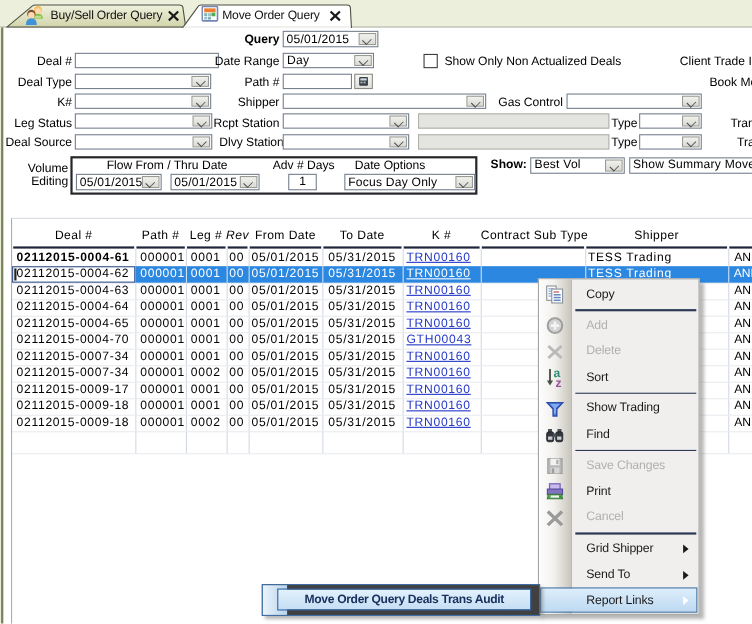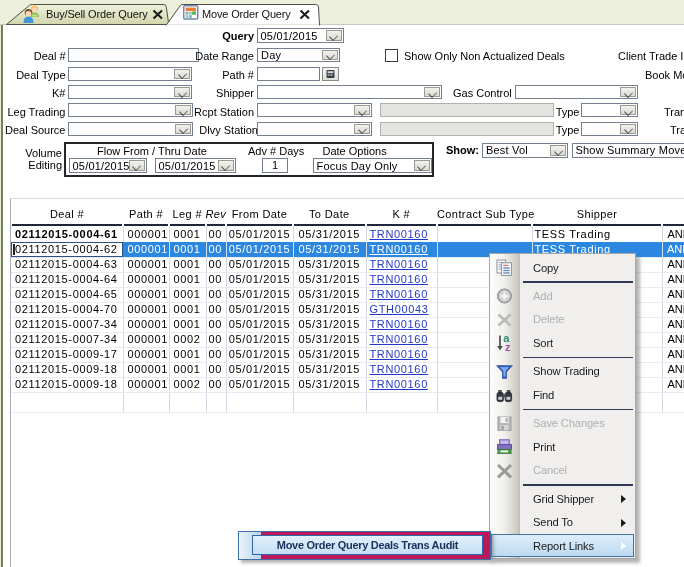--- a/index.html
+++ b/index.html
@@ -45,21 +45,21 @@
 .mtx { position:absolute; left:43px; top:5.5px; font-size:11.2px; line-height:12px; white-space:nowrap; letter-spacing:-0.15px; color:#1a1a1a; }
 .dis { color:#b0b0b0; }
 .msep { height:1.8px; background:#2e3a55; margin:1.6px 2px 1.6px 33px; }
 .micon { position:absolute; left:6px; top:3px; width:18px; height:18px; }
 .arrow { position:absolute; right:9px; top:8px; width:0; height:0;
   border-left:5px solid #1a1a1a; border-top:4px solid transparent; border-bottom:4px solid transparent; }
 #rl-hi { position:absolute; left:1px; right:1px; top:-0.5px; bottom:0.5px; border:1px solid #4272a8;
   background:linear-gradient(#ddeefb,#bdd9f1); }
 
 #submenu { position:absolute; left:238px; top:531px; width:253px; height:28.5px;
-  background:#be185d; border:1px solid #3d6ea5; box-shadow:3px 3px 3px rgba(110,110,110,0.5); }
+  background:#404040; border:1px solid #3d6ea5; box-shadow:3px 3px 3px rgba(110,110,110,0.5); }
 #subgut { position:absolute; left:0; top:0; bottom:0; width:22px;
   background:linear-gradient(to right,#e9f3fc,#b9d3ea); }
 #subitem { position:absolute; left:13px; top:3px; width:231px; height:20px; border:1px solid #2f67a6;
   background:linear-gradient(#e3f1fc,#c5def4); text-align:center; font-size:11px; line-height:18px;
   font-weight:bold; color:#17305c; letter-spacing:-0.3px; }
 </style>
 </head>
 <body>
 <div id="app">
   <div id="tabbar"></div>
@@ -159,21 +159,21 @@
         <span class="chev"></span>
       </span>
     </div>
   <div class="lbl" style="left:453px;top:88px;">Gas Control</div>
   <div class="combo" style="left:515px;top:85.1px;width:123px;">
       <span class="cbtn">
         <span class="chev"></span>
       </span>
     </div>
 
-  <div class="lbl" style="right:618.5px;top:106.5px;">Leg Trading</div>
+  <div class="lbl" style="right:618.5px;top:106.5px;">Leg Status</div>
   <div class="combo" style="left:68px;top:103.3px;width:125px;">
       <span class="cbtn">
         <span class="chev"></span>
       </span>
     </div>
   <div class="lbl" style="right:430px;top:106.5px;">Rcpt Station</div>
   <div class="combo" style="left:257px;top:103.3px;width:115px;">
       <span class="cbtn">
         <span class="chev"></span>
       </span>

